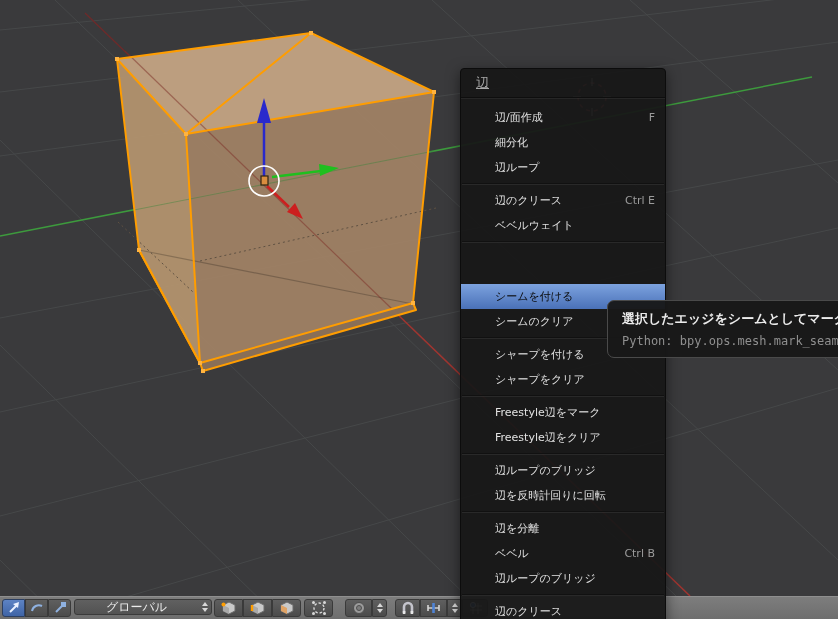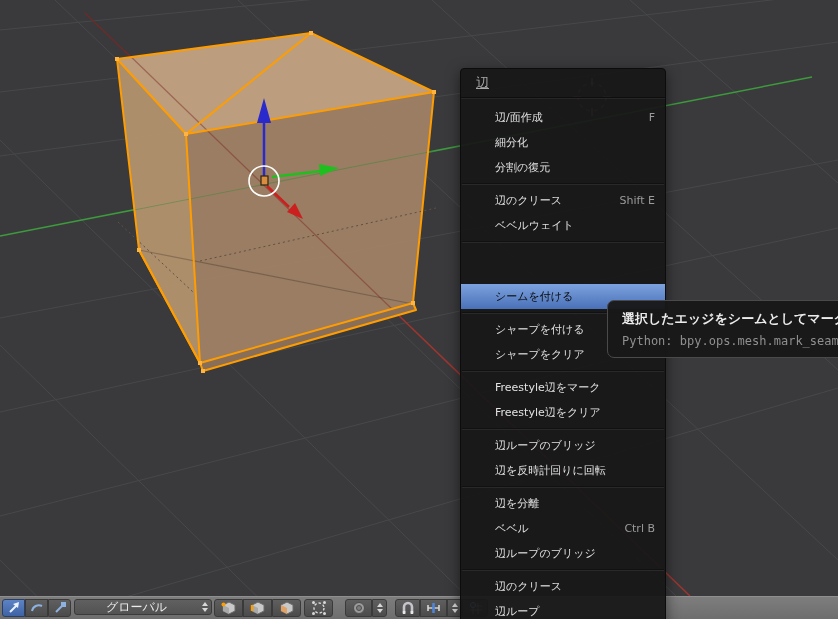--- a/index.html
+++ b/index.html
@@ -243,35 +243,39 @@
     <div class="mbody">
       <div class="mi">
           <span class="lbl">辺/面作成</span>
           <span class="sc">F</span>
         </div>
       <div class="mi">
           <span class="lbl">細分化</span>
           <span class="sc"></span>
         </div>
       <div class="mi">
-          <span class="lbl">分割の復元</span>
+          <span class="lbl">辺ループ</span>
           <span class="sc"></span>
         </div>
       <div class="msep"></div>
       <div class="mi">
           <span class="lbl">辺のクリース</span>
-          <span class="sc">Shift E</span>
+          <span class="sc">Ctrl E</span>
         </div>
       <div class="mi">
           <span class="lbl">ベベルウェイト</span>
           <span class="sc"></span>
         </div>
       <div class="msep"></div>
       <div class="mi hl">
           <span class="lbl">シームを付ける</span>
+          <span class="sc"></span>
+        </div>
+      <div class="mi">
+          <span class="lbl">シームのクリア</span>
           <span class="sc"></span>
         </div>
       <div class="msep"></div>
       <div class="mi">
           <span class="lbl">シャープを付ける</span>
           <span class="sc"></span>
         </div>
       <div class="mi">
           <span class="lbl">シャープをクリア</span>
           <span class="sc"></span>

